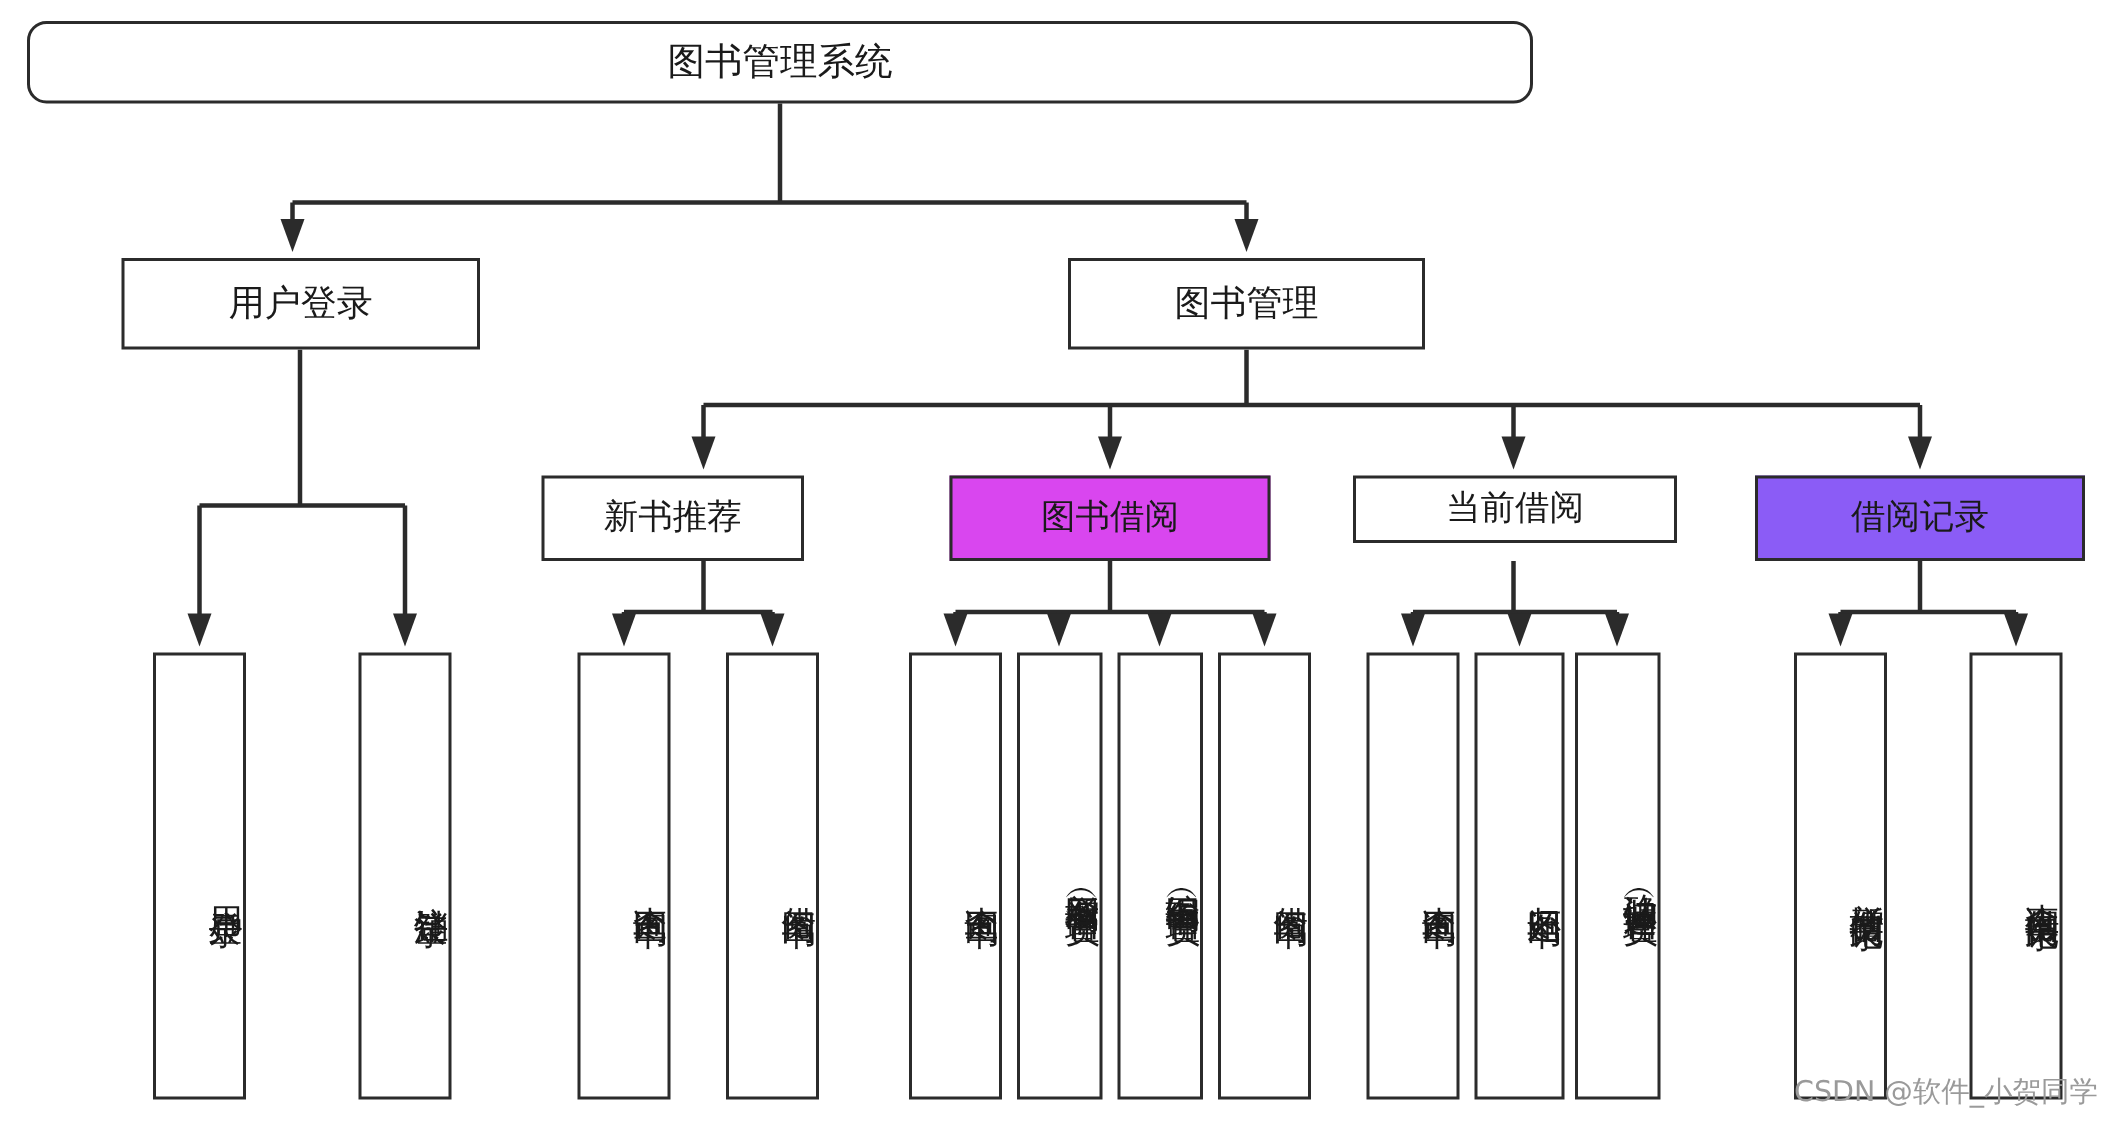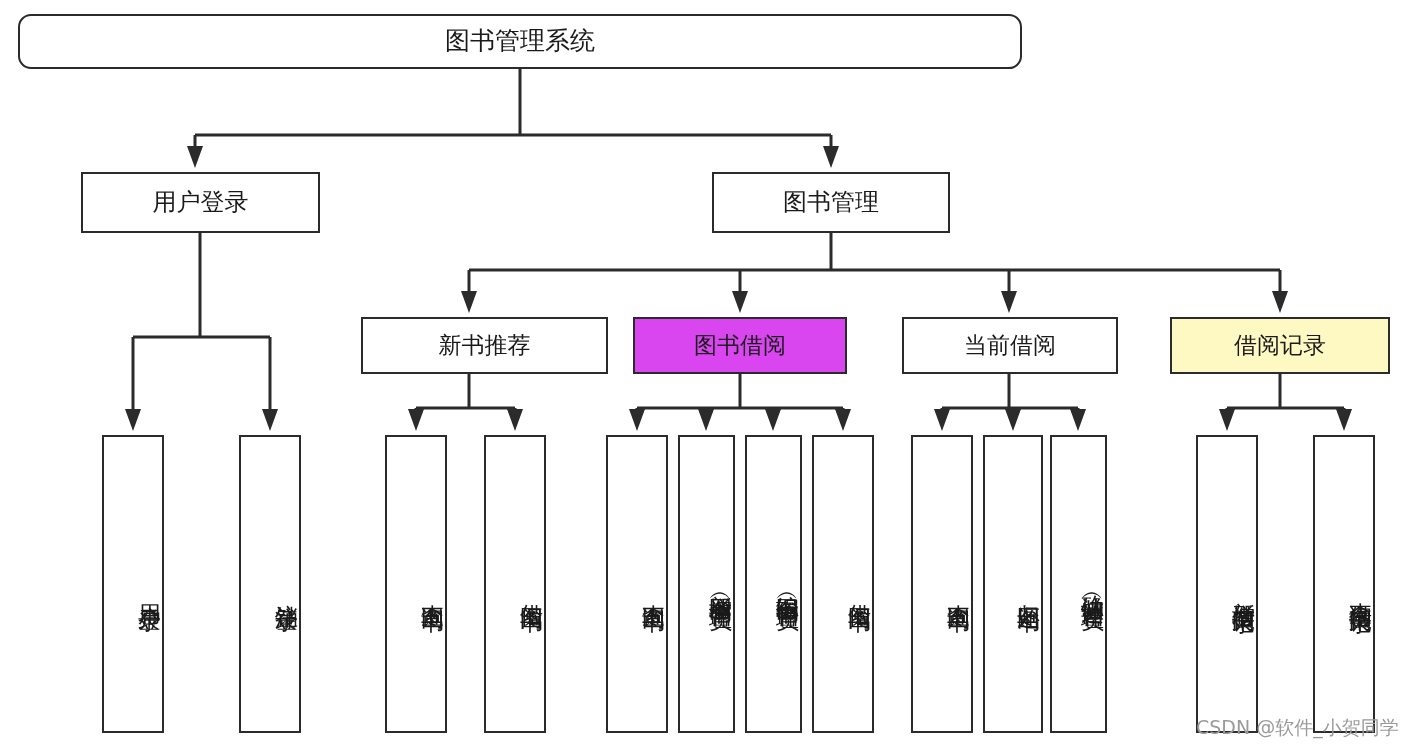--- a/index.html
+++ b/index.html
@@ -137,30 +137,30 @@
   <div id="node-layer">
       <div class="node root" style="left: 18px; top: 14px; width: 1004px; height: 55px; border-color: rgb(43, 43, 43); background: rgb(255, 255, 255); color: rgb(26, 26, 26);">
         <span class="node-label">图书管理系统</span>
       </div>
       <div class="node level1" style="left: 81px; top: 172px; width: 239px; height: 61px; border-color: rgb(43, 43, 43); background: rgb(255, 255, 255); color: rgb(26, 26, 26);">
         <span class="node-label">用户登录</span>
       </div>
       <div class="node level1" style="left: 712px; top: 172px; width: 238px; height: 61px; border-color: rgb(43, 43, 43); background: rgb(255, 255, 255); color: rgb(26, 26, 26);">
         <span class="node-label">图书管理</span>
       </div>
-      <div class="node level2" style="left: 361px; top: 317px; width: 247px; height: 57px; border-color: rgb(43, 43, 43); background: rgb(255, 255, 255); color: rgb(26, 26, 26);">
+      <div class="node level2" style="left: 361px; top: 317px; width: 175px; height: 57px; border-color: rgb(43, 43, 43); background: rgb(255, 255, 255); color: rgb(26, 26, 26);">
         <span class="node-label">新书推荐</span>
       </div>
       <div class="node level2" style="left: 633px; top: 317px; width: 214px; height: 57px; border-color: rgb(43, 43, 43); background: #d946ef; color: rgb(26, 26, 26);">
         <span class="node-label">图书借阅</span>
       </div>
-      <div class="node level2" style="left: 902px; top: 317px; width: 216px; height: 57px; border-color: rgb(43, 43, 43); background: rgb(255, 255, 255); color: rgb(26, 26, 26);">
+      <div class="node level2" style="left: 902px; top: 317px; width: 216px; height: 45px; border-color: rgb(43, 43, 43); background: rgb(255, 255, 255); color: rgb(26, 26, 26);">
         <span class="node-label">当前借阅</span>
       </div>
-      <div class="node level2" style="left: 1170px; top: 317px; width: 220px; height: 57px; border-color: rgb(43, 43, 43); background: #fef9c3; color: rgb(26, 26, 26);">
+      <div class="node level2" style="left: 1170px; top: 317px; width: 220px; height: 57px; border-color: rgb(43, 43, 43); background: #8b5cf6; color: rgb(26, 26, 26);">
         <span class="node-label">借阅记录</span>
       </div>
       <div class="node leaf" style="left: 102px; top: 435px; width: 62px; height: 298px; border-color: rgb(43, 43, 43); background: rgb(255, 255, 255); color: rgb(26, 26, 26);">
         <span class="node-label">用户登录</span>
       </div>
       <div class="node leaf" style="left: 239px; top: 435px; width: 62px; height: 298px; border-color: rgb(43, 43, 43); background: rgb(255, 255, 255); color: rgb(26, 26, 26);">
         <span class="node-label">注销登录</span>
       </div>
       <div class="node leaf" style="left: 385px; top: 435px; width: 62px; height: 298px; border-color: rgb(43, 43, 43); background: rgb(255, 255, 255); color: rgb(26, 26, 26);">
         <span class="node-label">查询图书</span>

